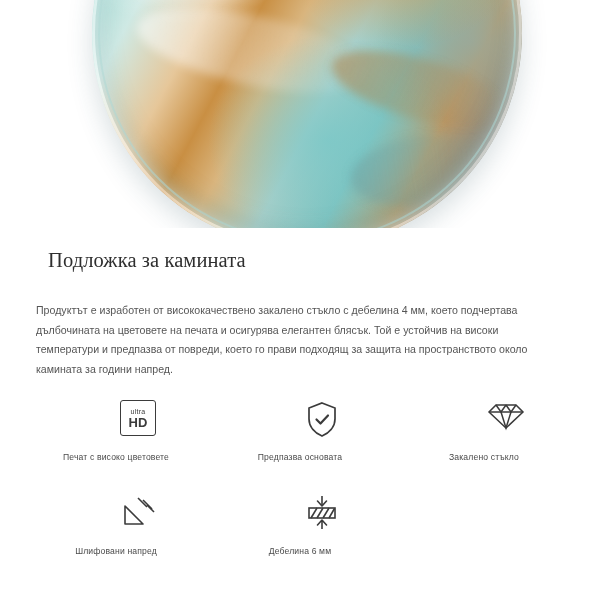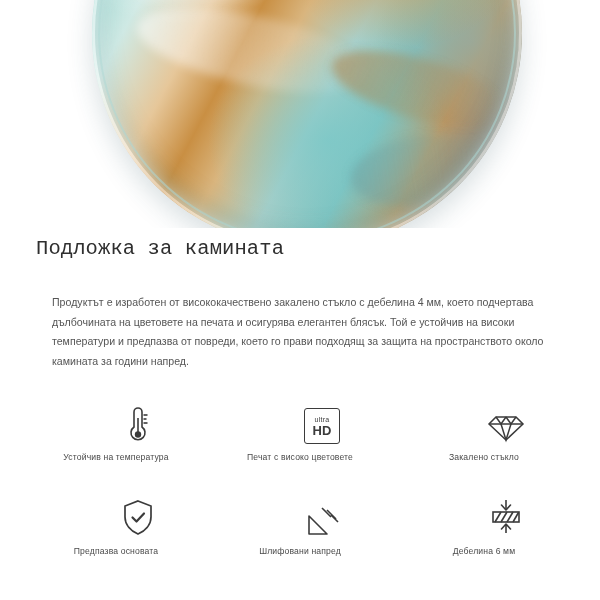--- a/index.html
+++ b/index.html
@@ -87,39 +87,39 @@
 
   
   .content {
     position: absolute;
     left: 0;
     top: 228px;
     width: 600px;
   }
 
   .headline {
-    margin: 0;
+    margin: 12px;
     padding: 6px 36px 0 36px;
-    font-family: Liberation Mono, monospace;
+    font-family: Liberation Serif, serif;
     font-size: 20.5px;
     line-height: 29px;
     font-weight: 400;
     color: #2f2f2f;
     letter-spacing: 0.1px;
   }
   .headline .line2 { display: block; }
 
   .body-copy {
     margin: 0;
     padding: 14px 36px 0 36px;
     font-size: 10.6px;
     line-height: 19.5px;
     color: #555555;
   }
-  .body-copy p { margin: 16px; }
+  .body-copy p { margin: 0; }
 
   
   .features {
     position: absolute;
     left: 0;
     top: 400px;
     width: 600px;
     display: grid;
     grid-template-columns: repeat(3, 1fr);
     grid-row-gap: 32px;
@@ -128,21 +128,21 @@
   }
   .feature {
     display: flex;
     flex-direction: column;
     align-items: center;
     justify-content: flex-start;
   }
   .feature-icon {
     height: 44px;
     display: flex;
-    align-items: flex-end;
+    align-items: flex-start;
     justify-content: center;
     color: #3b3b3b;
     padding-left: 44px;
   }
   .feature-label {
     margin-top: 8px;
     font-size: 8.6px;
     color: #4a4a4a;
     text-align: center;
     letter-spacing: 0.15px;
@@ -201,65 +201,52 @@
     <h1 class="headline">
       <span>Подложка за камината</span>
     </h1>
     <div class="body-copy">
       <p>Продуктът е изработен от висококачествено закалено стъкло с дебелина 4 мм, което подчертава дълбочината на цветовете на печата и осигурява елегантен блясък. Той е устойчив на високи температури и предпазва от повреди, което го прави подходящ за защита на пространството около камината за години напред.</p>
     </div>
   </div>
 
   <div class="features">
 
-    <div class="feature">
-      <div class="feature-icon">
-        <svg width="26" height="40" viewBox="0 0 26 40" fill="none" stroke="#3b3b3b" stroke-width="1.6">
-          <path d="M13 4 a4 4 0 0 1 4 4 v15 a7 7 0 1 1 -8 0 v-15 a4 4 0 0 1 4 -4 z"></path>
-          <line x1="13" y1="14" x2="13" y2="28"></line>
-          <circle cx="13" cy="30.5" r="3.2" fill="#3b3b3b" stroke="none"></circle>
-          <line x1="18.5" y1="11" x2="22.5" y2="11"></line>
-          <line x1="18.5" y1="15" x2="21.5" y2="15"></line>
-          <line x1="18.5" y1="19" x2="22.5" y2="19"></line>
-        </svg>
-      </div>
-      <div class="feature-label">Устойчив на температура</div>
-    </div>
 
     <div class="feature">
       <div class="feature-icon">
         <div class="hd-badge">
           <span class="ultra">ultra</span>
           <span class="hd">HD</span>
         </div>
       </div>
       <div class="feature-label">Печат с високо цветовете</div>
+    </div>
+
+    <div class="feature">
+      <div class="feature-icon">
+        <svg width="34" height="40" viewBox="0 0 34 40" fill="none" stroke="#3b3b3b" stroke-width="1.7">
+          <path d="M17 3 L30 8 v11 c0 8 -6 14 -13 17 C10 33 4 27 4 19 V8 z"></path>
+          <path d="M11.5 19.5 l4 4 l7.5 -8" stroke-width="2.2" stroke-linecap="round" stroke-linejoin="round"></path>
+        </svg>
+      </div>
+      <div class="feature-label">Предпазва основата</div>
     </div>
 
     <div class="feature">
       <div class="feature-icon">
         <svg width="38" height="32" viewBox="0 0 38 32" fill="none" stroke="#3b3b3b" stroke-width="1.5">
           <path d="M9 5 h20 l7 7 l-17 16 L2 12 z"></path>
           <path d="M2 12 h34"></path>
           <path d="M9 5 l5 7 l5 -7"></path>
           <path d="M29 5 l-5 7 l-5 -7"></path>
           <path d="M14 12 l5 16 l5 -16"></path>
         </svg>
       </div>
       <div class="feature-label">Закалено стъкло</div>
-    </div>
-
-    <div class="feature">
-      <div class="feature-icon">
-        <svg width="34" height="40" viewBox="0 0 34 40" fill="none" stroke="#3b3b3b" stroke-width="1.7">
-          <path d="M17 3 L30 8 v11 c0 8 -6 14 -13 17 C10 33 4 27 4 19 V8 z"></path>
-          <path d="M11.5 19.5 l4 4 l7.5 -8" stroke-width="2.2" stroke-linecap="round" stroke-linejoin="round"></path>
-        </svg>
-      </div>
-      <div class="feature-label">Предпазва основата</div>
     </div>
 
     <div class="feature">
       <div class="feature-icon">
         <svg width="34" height="34" viewBox="0 0 34 34" fill="none" stroke="#3b3b3b" stroke-width="1.6">
           <path d="M4 30 L4 12 L22 30 Z" stroke-linejoin="round"></path>
           <line x1="22" y1="6" x2="31" y2="15"></line>
           <line x1="17" y1="4" x2="26" y2="13"></line>
           <line x1="26" y1="11" x2="33" y2="18"></line>
         </svg>

